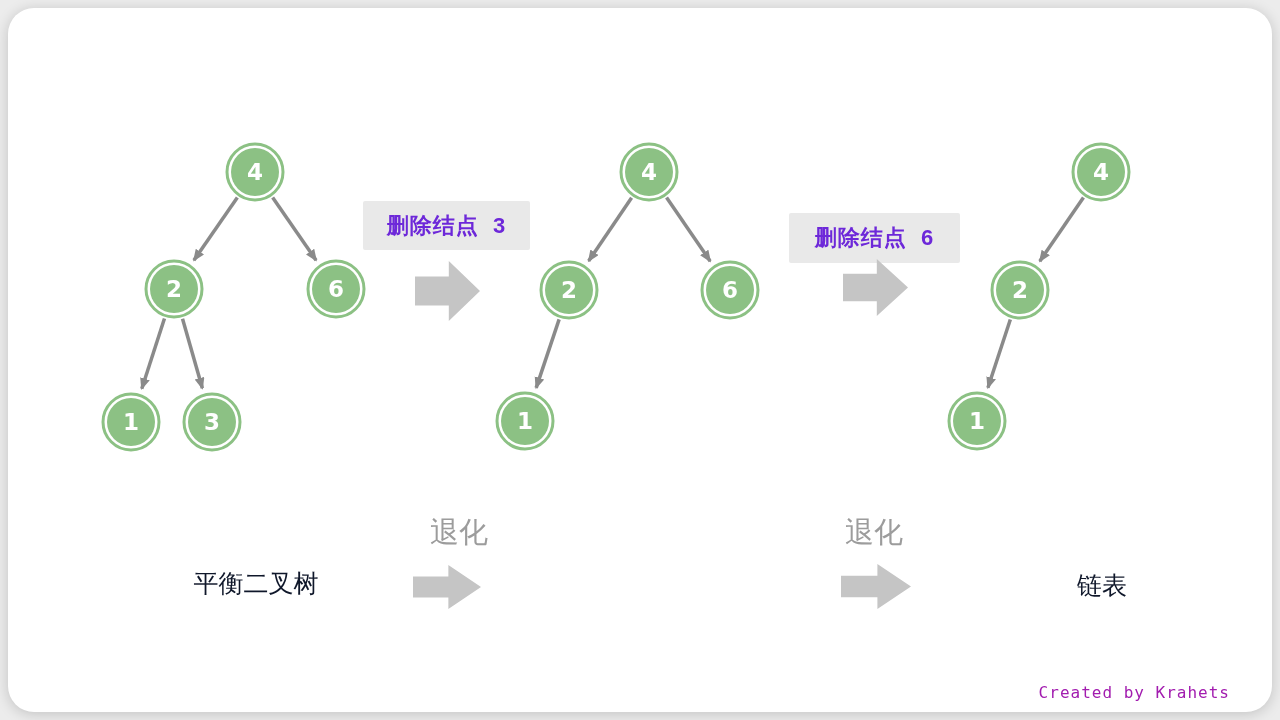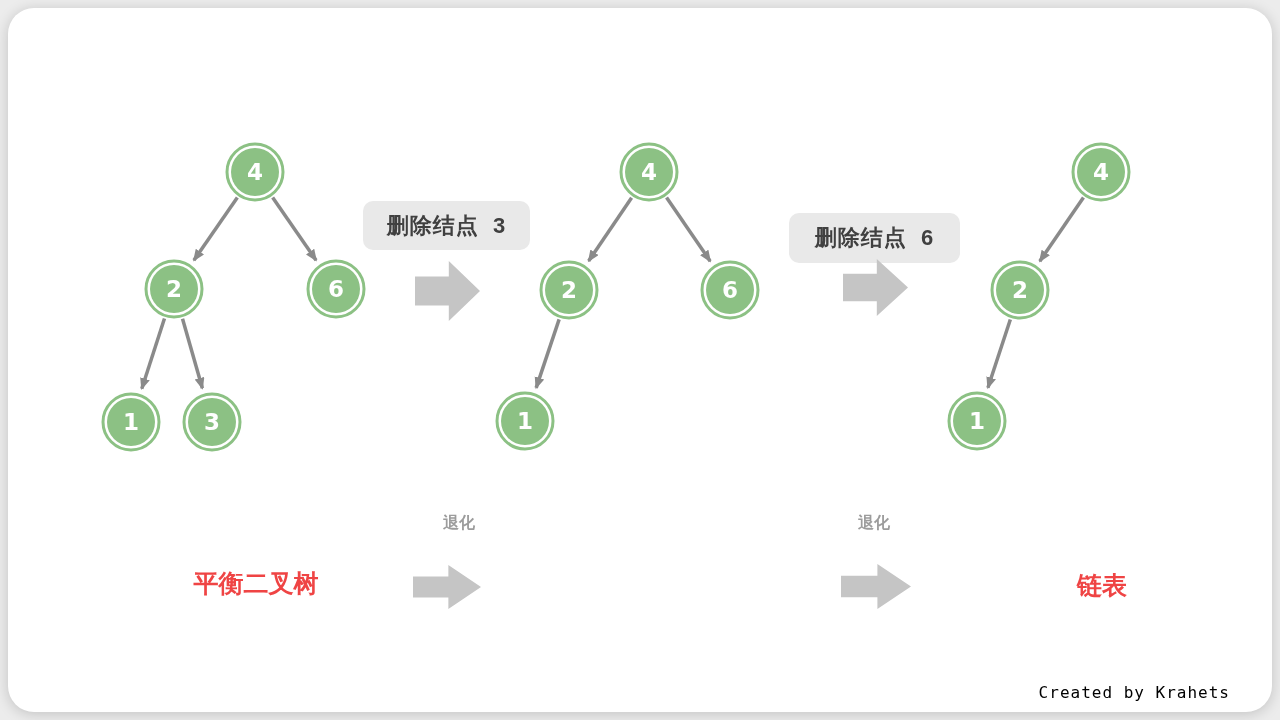--- a/index.html
+++ b/index.html
@@ -22,22 +22,22 @@
     box-shadow: 0 2px 14px rgba(0,0,0,0.18);
   }
   .canvas {
     position: absolute;
     left: 0; top: 0;
     width: 1280px; height: 720px;
   }
   .badge {
     position: absolute;
     background: #e9e9e9;
-    border-radius: 10px;
-    color: #404040;
+    border-radius: 2px;
+    color: #6d28d9;
     font-weight: bold;
     font-size: 22px;
     display: flex;
     align-items: center;
     justify-content: center;
     white-space: pre;
     letter-spacing: 1px;
     text-align: center;
   }
   .badge1 { left: 355px; top: 193px; width: 167px; height: 49px; }
@@ -48,43 +48,43 @@
     clip-path: polygon(0% 26%, 52% 26%, 52% 0%, 100% 50%, 52% 100%, 52% 74%, 0% 74%);
   }
   .arrow-t1 { left: 407px; top: 253px; width: 65px; height: 60px; }
   .arrow-t2 { left: 835px; top: 251px; width: 65px; height: 57px; }
   .arrow-b1 { left: 405px; top: 557px; width: 68px; height: 44px; }
   .arrow-b2 { left: 833px; top: 556px; width: 70px; height: 45px; }
   .degrade-label {
     position: absolute;
     transform: translateX(-50%);
     color: #9c9c9c;
-    font-weight: bold;
-    font-size: 16px;
+    font-weight: normal;
+    font-size: 29px;
     white-space: nowrap;
   }
   .degrade1 { left: 451px; top: 505px; }
   .degrade2 { left: 866px; top: 505px; }
   .stage-label {
     position: absolute;
     transform: translateX(-50%);
-    color: #ef4444;
-    font-weight: bold;
+    color: #0f172a;
+    font-weight: normal;
     font-size: 25px;
     white-space: nowrap;
   }
   .stage1 { left: 248px; top: 559px; }
   .stage2 { left: 644px; top: 559px; }
   .stage3 { left: 1094px; top: 561px; }
   .watermark {
     position: absolute;
     right: 42px; top: 675px;
     font-family: "DejaVu Sans Mono", "Liberation Mono", monospace;
     font-size: 16px;
-    color: #000000;
+    color: #a21caf;
     letter-spacing: 1px;
     white-space: nowrap;
   }
   .node-label {
     font-family: "DejaVu Sans", "Liberation Sans", sans-serif;
     font-weight: bold;
     font-size: 23px;
     fill: #ffffff;
   }
 </style>

